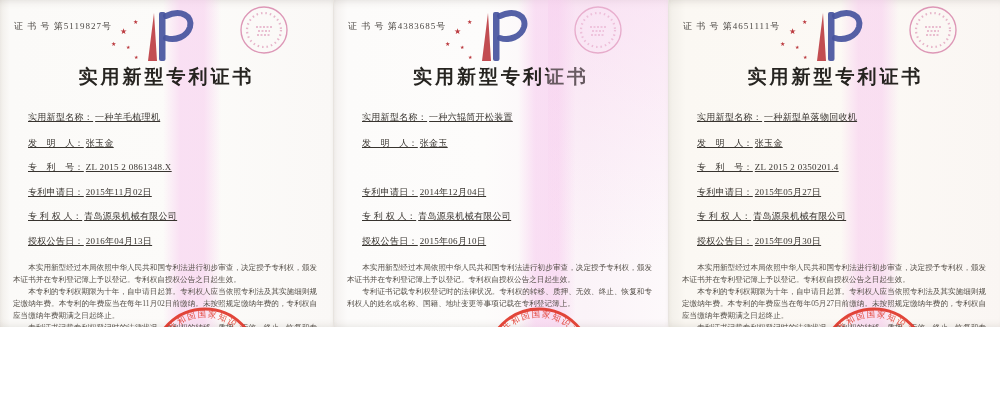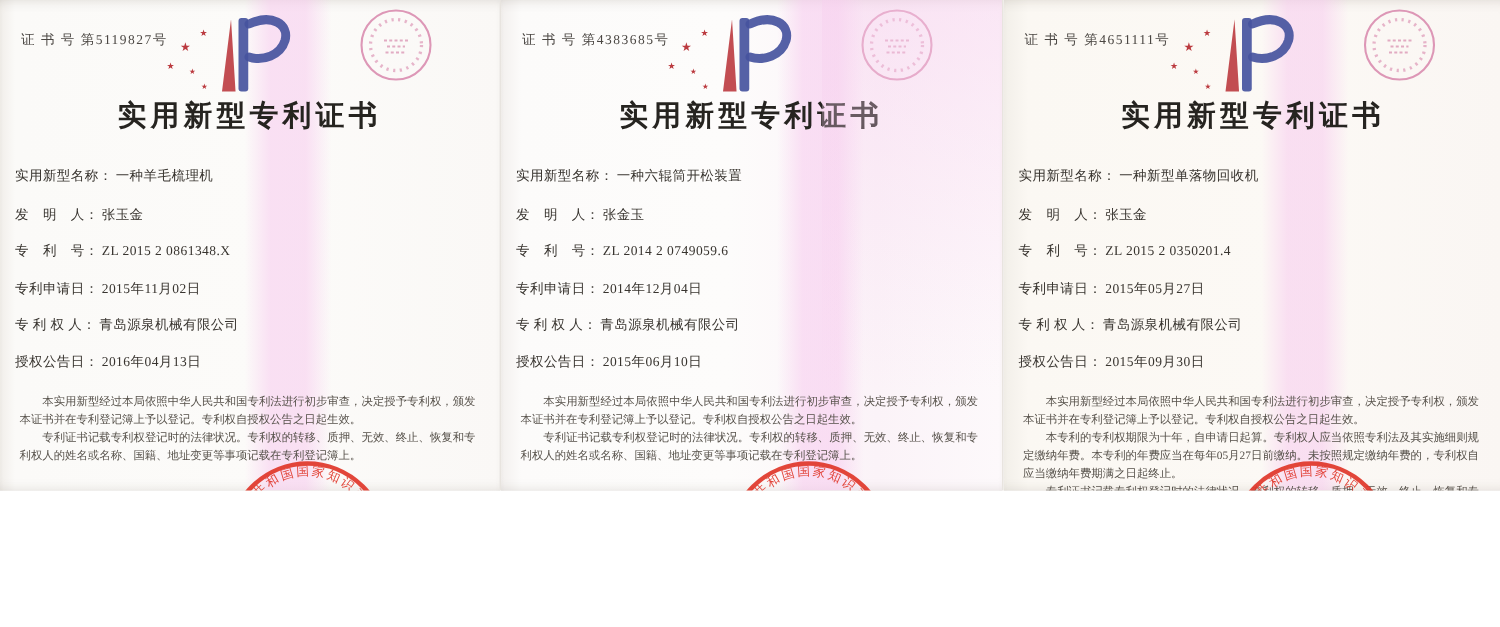--- a/index.html
+++ b/index.html
@@ -20,21 +20,21 @@
   .cert.c1::before{left:184px;}
   .cert.c2::before{left:172px;}
   .cert.c1::after{content:"";position:absolute;right:0;top:0;width:120px;height:260px;pointer-events:none;
         background:linear-gradient(180deg,rgba(247,208,238,.45),rgba(247,208,238,0));}
 
   .certno{position:absolute;left:14px;top:20px;font-size:9px;letter-spacing:1px;color:#4b4743;white-space:nowrap;}
   .logo{position:absolute;left:103px;top:6px;width:112px;height:60px;}
   .stamp{position:absolute;left:238px;top:4px;width:52px;height:52px;opacity:.85;}
   .title{position:absolute;left:0;top:64px;width:100%;text-align:center;
          font-size:19px;font-weight:bold;letter-spacing:3px;color:#262420;white-space:nowrap;}
-  .row{position:absolute;left:10px;font-size:9px;color:#38342f;white-space:nowrap;letter-spacing:.3px;}
+  .row{position:absolute;left:28px;font-size:9px;color:#38342f;white-space:nowrap;letter-spacing:.3px;text-decoration:underline;}
   .row .val{margin-left:2px;}
   .r1{top:111px}.r2{top:137px}.r3{top:161px}.r4{top:186px}.r5{top:210px}.r6{top:235px}
   .bodytxt{position:absolute;left:13px;right:16px;top:262px;font-size:7.6px;line-height:1.58;
            text-align:justify;color:#56514a;}
   .bodytxt p{margin:0;text-indent:2em;}
   .barcode{position:absolute;left:14px;top:331px;width:86px;height:9px;opacity:.82;
            background:repeating-linear-gradient(90deg,#1c1c1c 0 1px,#fdfdfd 1px 2px,#1c1c1c 2px 3px,#fdfdfd 3px 5px,#1c1c1c 5px 7px,#fdfdfd 7px 8px,#1c1c1c 8px 10px,#fdfdfd 10px 11px);}
   .signer-title{position:absolute;left:17px;top:356px;font-size:8.5px;color:#403c37;}
   .signer-name{position:absolute;left:17px;top:371px;font-size:8.5px;color:#403c37;}
   .signature{position:absolute;left:55px;top:341px;width:150px;height:62px;}
@@ -70,20 +70,21 @@
 
     <div class="row r1"><span class="lab">实用新型名称：</span><span class="val">一种羊毛梳理机</span></div>
     <div class="row r2"><span class="lab">发　明　人：</span><span class="val">张玉金</span></div>
     <div class="row r3"><span class="lab">专　利　号：</span><span class="val">ZL 2015 2 0861348.X</span></div>
     <div class="row r4"><span class="lab">专利申请日：</span><span class="val">2015年11月02日</span></div>
     <div class="row r5"><span class="lab">专 利 权 人：</span><span class="val">青岛源泉机械有限公司</span></div>
     <div class="row r6"><span class="lab">授权公告日：</span><span class="val">2016年04月13日</span></div>
 
     <div class="bodytxt">
       <p>本实用新型经过本局依照中华人民共和国专利法进行初步审查，决定授予专利权，颁发本证书并在专利登记簿上予以登记。专利权自授权公告之日起生效。</p>
+      <p>本专利的专利权期限为十年，自申请日起算。专利权人应当依照专利法及其实施细则规定缴纳年费。本专利的年费应当在每年11月02日前缴纳。未按照规定缴纳年费的，专利权自应当缴纳年费期满之日起终止。</p>
       <p>专利证书记载专利权登记时的法律状况。专利权的转移、质押、无效、终止、恢复和专利权人的姓名或名称、国籍、地址变更等事项记载在专利登记簿上。</p>
     </div>
 
     <div class="barcode"></div>
     <div class="signer-title">局长</div>
     <div class="signer-name">申长雨</div>
 
     <svg class="signature" viewBox="0 0 150 62">
       <g stroke="#22201d" stroke-width="2.2" fill="none" stroke-linecap="round" opacity="0.85">
         <path d="M14,34 C10,22 26,13 34,19 C42,25 36,40 24,40 C16,40 12,35 15,29"></path>
@@ -126,21 +127,20 @@
     <svg class="stamp" viewBox="0 0 52 52">
       <circle cx="26" cy="26" r="23" fill="none" stroke="#d887ac" stroke-width="1.4"></circle>
       <circle cx="26" cy="26" r="17" fill="none" stroke="#d887ac" stroke-width="2.2" stroke-dasharray="1.5 3" opacity="0.7"></circle>
       <path d="M18,23 h16 M20,27 h12 M19,31 h14" stroke="#d887ac" stroke-width="1.4" stroke-dasharray="2 1.5" opacity="0.8"></path>
     </svg>
 
     <div class="title">实用新型专利证书</div>
 
     <div class="row r1"><span class="lab">实用新型名称：</span><span class="val">一种六辊筒开松装置</span></div>
     <div class="row r2"><span class="lab">发　明　人：</span><span class="val">张金玉</span></div>
-    <div class="row r3"><span class="lab">专　利　号：</span><span class="val">ZL 2014 2 0749059.6</span></div>
     <div class="row r4"><span class="lab">专利申请日：</span><span class="val">2014年12月04日</span></div>
     <div class="row r5"><span class="lab">专 利 权 人：</span><span class="val">青岛源泉机械有限公司</span></div>
     <div class="row r6"><span class="lab">授权公告日：</span><span class="val">2015年06月10日</span></div>
 
     <div class="bodytxt">
       <p>本实用新型经过本局依照中华人民共和国专利法进行初步审查，决定授予专利权，颁发本证书并在专利登记簿上予以登记。专利权自授权公告之日起生效。</p>
       <p>专利证书记载专利权登记时的法律状况。专利权的转移、质押、无效、终止、恢复和专利权人的姓名或名称、国籍、地址变更等事项记载在专利登记簿上。</p>
     </div>
 
     <div class="barcode"></div>

